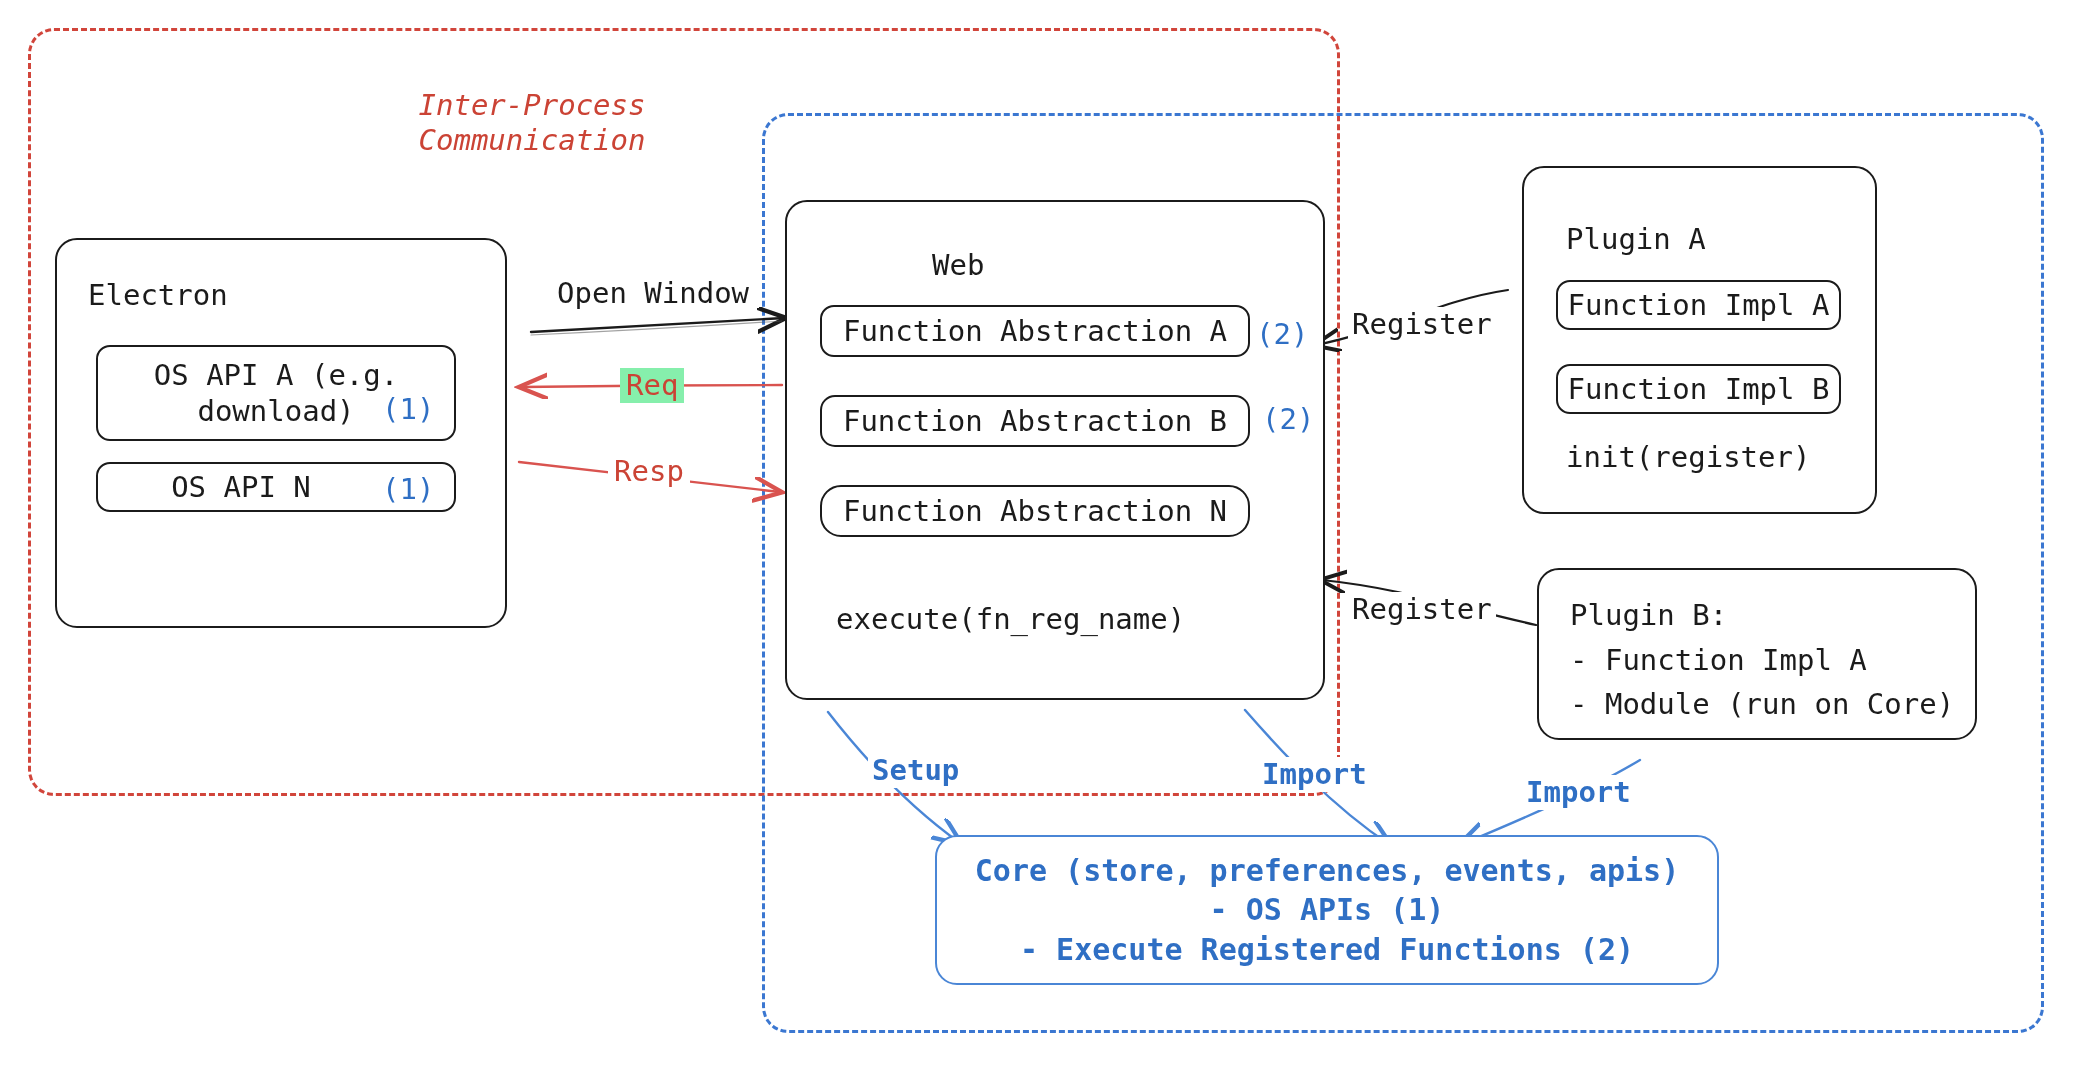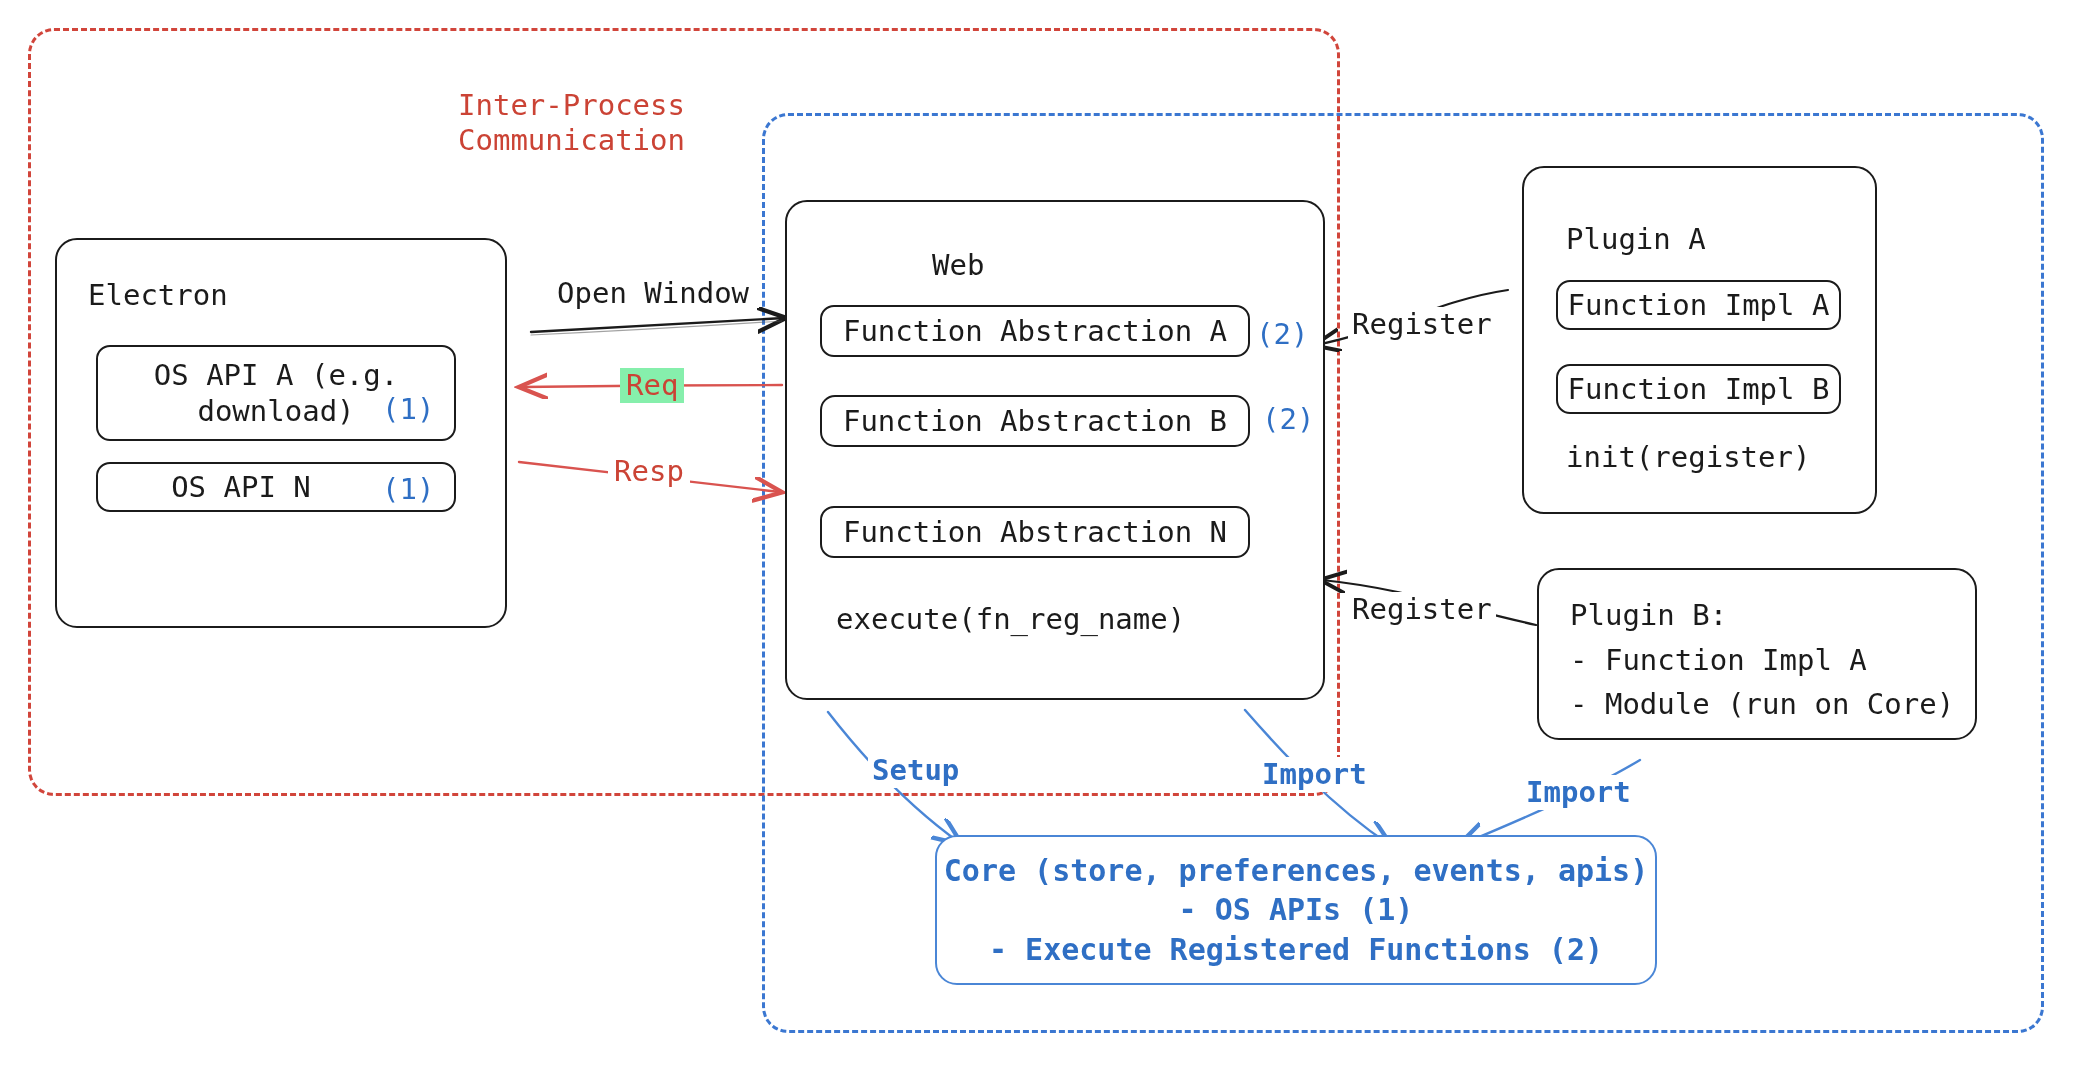--- a/index.html
+++ b/index.html
@@ -94,21 +94,21 @@
 
     <g>
       <path d="M1245,710 C1280,750 1330,805 1390,845" fill="none" stroke="#4a86d6" stroke-width="2.4" stroke-linecap="round" marker-end="url(#ah-blue)"></path>
     </g>
 
     <g>
       <path d="M1640,760 C1590,790 1520,820 1460,845" fill="none" stroke="#4a86d6" stroke-width="2.4" stroke-linecap="round" marker-end="url(#ah-blue)"></path>
     </g>
   </svg>
 
-  <div class="lbl lbl-red center" style="left:425px;top:88px;width:260px;text-align:right;">Inter-Process
+  <div class="lbl lbl-red center" style="left:402px;top:88px;width:260px;text-align:center;font-style:italic;">Inter-Process
 Communication</div>
 
 
   <div class="card" style="left:55px;top:238px;width:452px;height:390px;"></div>
   <div class="box-title" style="left:88px;top:278px;">Electron</div>
 
   <div class="pill" style="left:96px;top:345px;width:360px;height:96px;">
     <span class="pill-text">OS API A (e.g.
 download)</span>
   </div>
@@ -141,21 +141,21 @@
   <div class="pill" style="left:820px;top:305px;width:430px;height:52px;">
     <span class="pill-text">Function Abstraction A</span>
   </div>
   <div class="lbl lbl-mark" style="left:1256px;top:317px;">(2)</div>
 
   <div class="pill" style="left:820px;top:395px;width:430px;height:52px;border-radius:15px;">
     <span class="pill-text">Function Abstraction B</span>
   </div>
   <div class="lbl lbl-mark" style="left:1262px;top:402px;">(2)</div>
 
-  <div class="pill" style="left:820px;top:506px;width:430px;height:52px;">
+  <div class="pill" style="left:820px;top:485px;width:430px;height:52px;border-radius:21px;">
     <span class="pill-text">Function Abstraction N</span>
   </div>
 
   <div class="box-title" style="left:836px;top:602px;">execute(fn_reg_name)</div>
 
   <div class="card" style="left:1522px;top:166px;width:355px;height:348px;"></div>
   <div class="box-title" style="left:1566px;top:222px;">Plugin A</div>
 
   <div class="pill" style="left:1556px;top:280px;width:285px;height:50px;">
     <span class="pill-text">Function Impl A</span>
@@ -165,19 +165,19 @@
     <span class="pill-text">Function Impl B</span>
   </div>
 
   <div class="box-title" style="left:1566px;top:440px;">init(register)</div>
 
   <div class="card" style="left:1537px;top:568px;width:440px;height:172px;"></div>
   <div class="lbl" style="left:1570px;top:598px;">Plugin B:</div>
   <div class="lbl" style="left:1570px;top:643px;">- Function Impl A</div>
   <div class="lbl" style="left:1570px;top:687px;">- Module (run on Core)</div>
 
-  <div class="core-card" style="left:935px;top:835px;width:722px;height:150px;">
+  <div class="core-card" style="left:935px;top:835px;width:784px;height:150px;">
     <div class="core-line">Core (store, preferences, events, apis)</div>
     <div class="core-line">- OS APIs (1)</div>
     <div class="core-line">- Execute Registered Functions (2)</div>
   </div>
 
 </div>
 
 </body></html>

